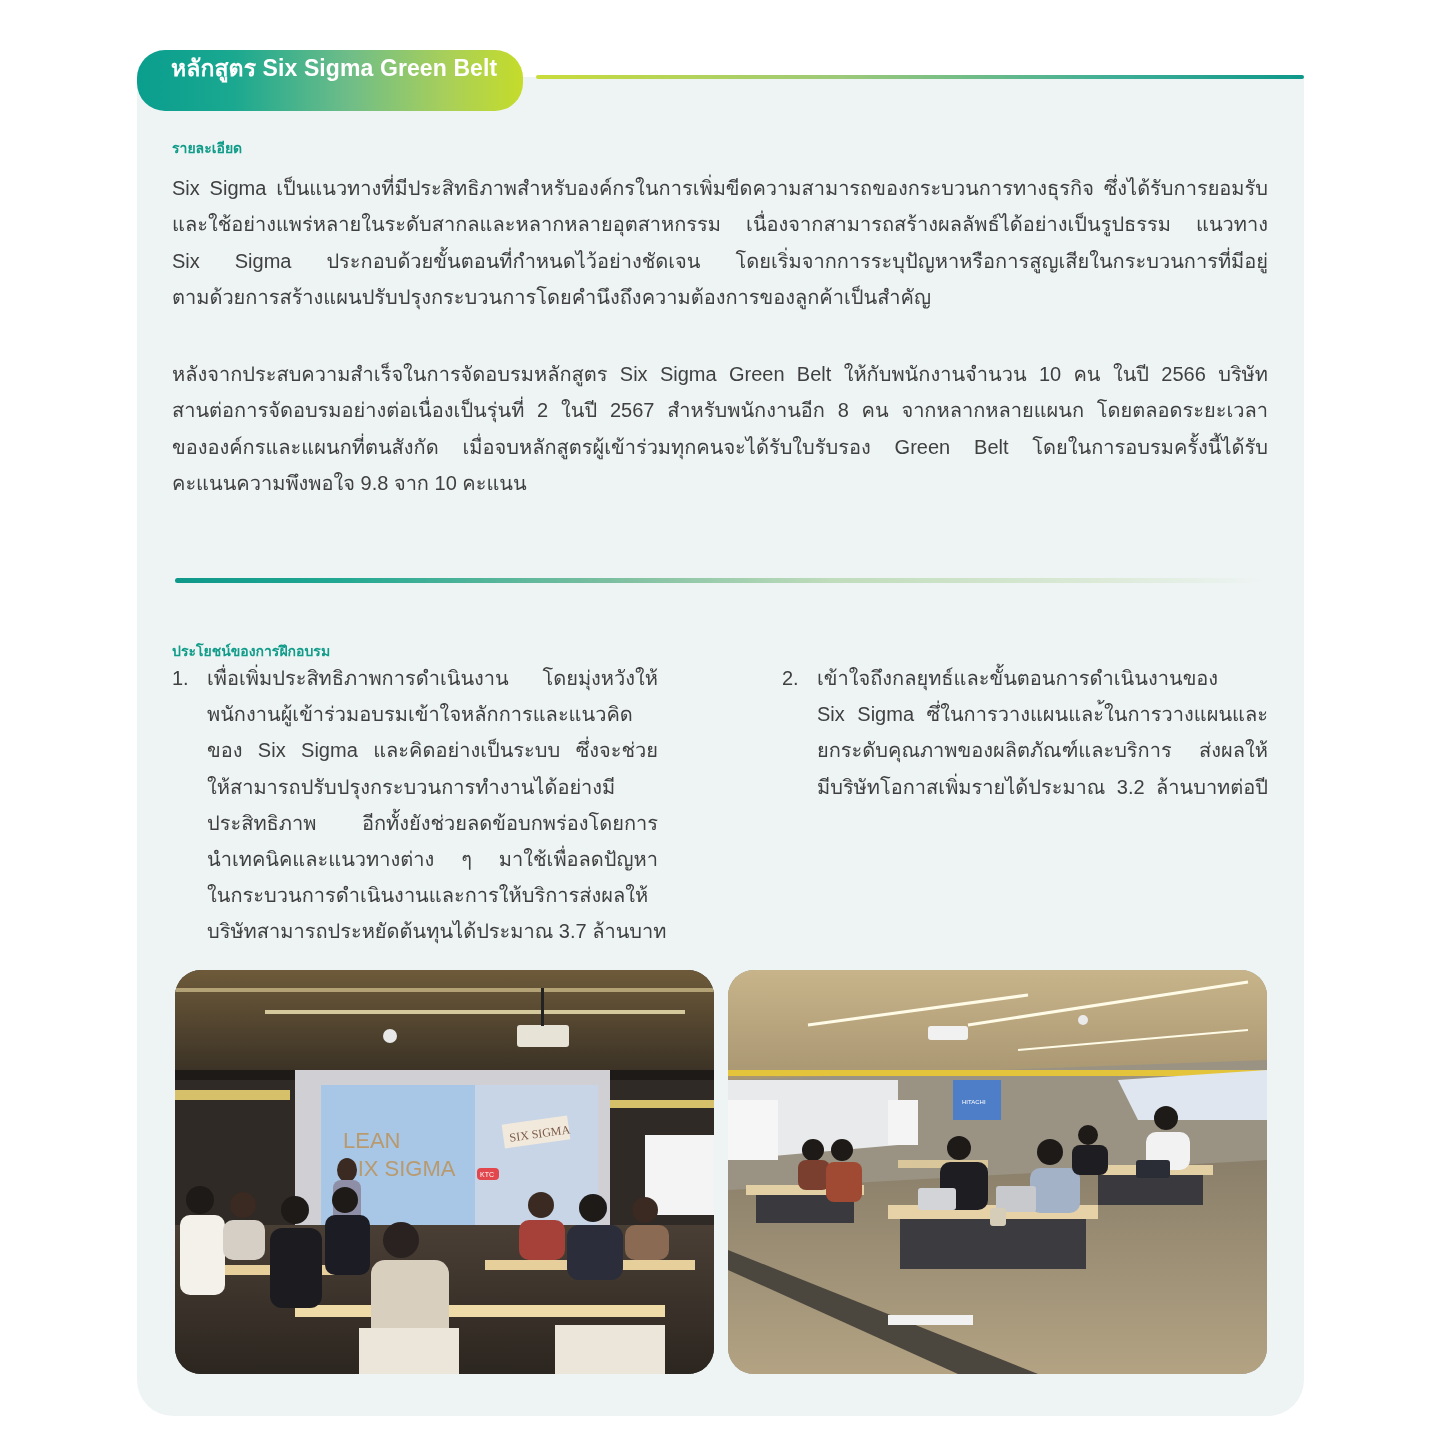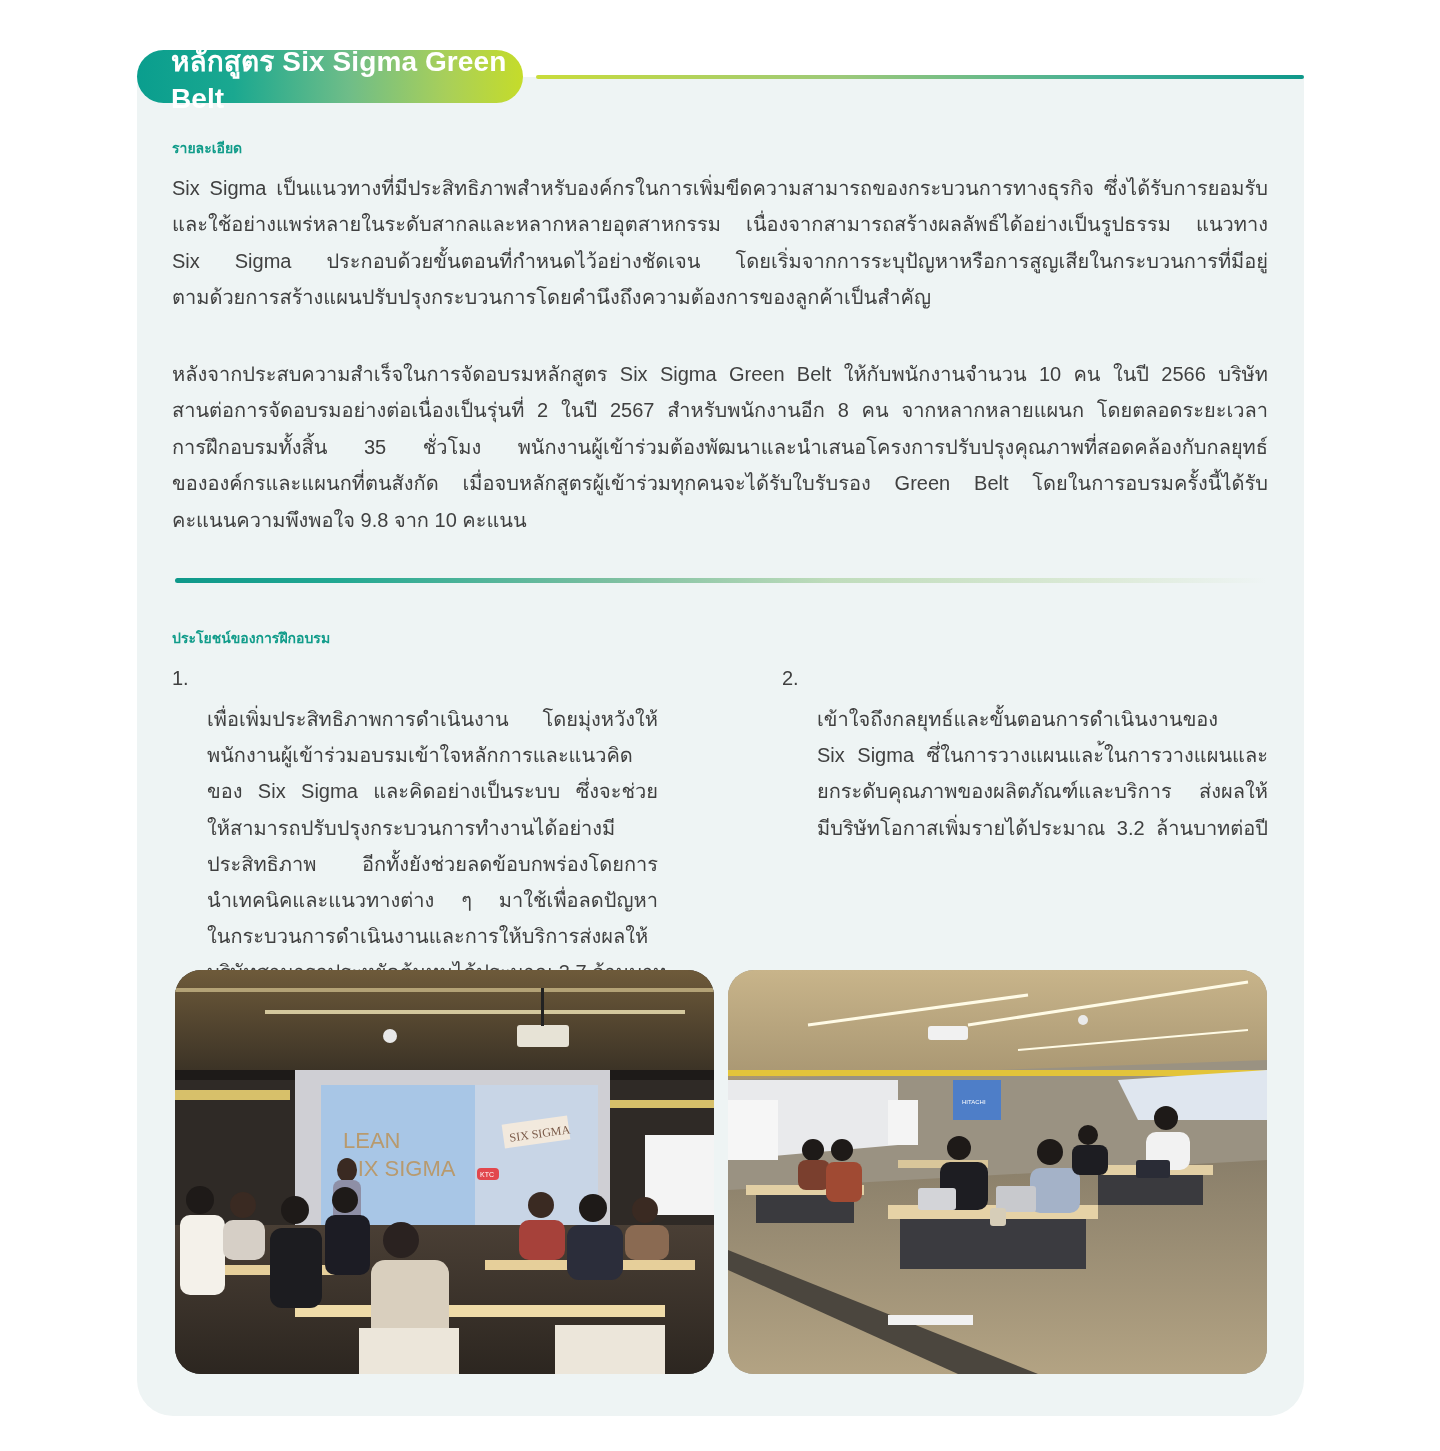--- a/index.html
+++ b/index.html
@@ -4,25 +4,25 @@
   <style>
     * { box-sizing: border-box; margin: 0; padding: 0; }
     html, body { width: 1440px; height: 1451px; background: #ffffff; }
     body { position: relative; font-family: "Liberation Sans", "DejaVu Sans", sans-serif; color: #3a3a3a; overflow: hidden; }
 
     .card {
       position: absolute; left: 137px; top: 77px; width: 1167px; height: 1339px;
       background: #eef4f4; border-radius: 0 0 36px 36px;
     }
     .title-pill {
-      position: absolute; left: 137px; top: 50px; width: 386px; height: 53px;
+      position: absolute; left: 137px; top: 50px; width: 386px; height: 61px;
       border-radius: 28px;
       background: linear-gradient(90deg, #0a9e8e 0%, #1aa890 25%, #6fbd88 55%, #a8cf5a 80%, #c5dc2a 100%);
-      display: flex; align-items: center; padding-left: 34px;
-      color: #ffffff; font-size: 28px; font-weight: bold; letter-spacing: 0.1px;
+      display: flex; padding-left: 34px;
+      color: #ffffff; font-size: 23px; font-weight: bold; letter-spacing: 0.1px;
       z-index: 2;
     }
     .top-line {
       position: absolute; left: 536px; top: 75px; width: 768px; height: 4px;
       background: linear-gradient(90deg, #c9dc3a 0%, #9cc97a 40%, #3fae96 75%, #0e988a 100%);
       border-radius: 2px; z-index: 2;
     }
 
     .section-title {
       position: absolute; color: #119c8a; font-weight: bold; font-size: 14px;
@@ -35,21 +35,21 @@
     .para .line { display: block; white-space: nowrap; text-align-last: justify; text-align: justify; }
     .para .line.last { text-align-last: left; }
 
     .divider {
       position: absolute; left: 175px; top: 578px; width: 1092px; height: 5px; border-radius: 3px;
       background: linear-gradient(90deg, #0e988a 0%, #22a892 15%, #7cbfa0 40%, #bfdcbb 60%, #dcead7 85%, rgba(238,244,244,0) 100%);
     }
 
     .list-item { position: absolute; font-size: 20px; line-height: 36.2px; color: #404040; }
     .list-item .num { position: absolute; left: 0; top: 0; }
-    .list-item .body { position: absolute; left: 35px; top: 0; margin-top: 41px; }
+    .list-item .body { position: absolute; left: 35px; top: 0; }
     .list-item .body .line { display: block; white-space: nowrap; text-align: justify; text-align-last: justify; }
 
     .photo {
       position: absolute; top: 970px; height: 404px; border-radius: 26px; overflow: hidden;
     }
     .photo svg { display: block; width: 100%; height: 100%; }
   </style>
 </head>
 <body>
 
@@ -65,28 +65,27 @@
 <div class="para" style="top:170px;">
   <span class="line">Six Sigma เป็นแนวทางที่มีประสิทธิภาพสำหรับองค์กรในการเพิ่มขีดความสามารถของกระบวนการทางธุรกิจ ซึ่งได้รับการยอมรับ</span>
   <span class="line">และใช้อย่างแพร่หลายในระดับสากลและหลากหลายอุตสาหกรรม เนื่องจากสามารถสร้างผลลัพธ์ได้อย่างเป็นรูปธรรม แนวทาง</span>
   <span class="line">Six Sigma ประกอบด้วยขั้นตอนที่กำหนดไว้อย่างชัดเจน โดยเริ่มจากการระบุปัญหาหรือการสูญเสียในกระบวนการที่มีอยู่</span>
   <span class="line last">ตามด้วยการสร้างแผนปรับปรุงกระบวนการโดยคำนึงถึงความต้องการของลูกค้าเป็นสำคัญ</span>
 </div>
 
 <div class="para" style="top:356px;">
   <span class="line">หลังจากประสบความสำเร็จในการจัดอบรมหลักสูตร Six Sigma Green Belt ให้กับพนักงานจำนวน 10 คน ในปี 2566 บริษัท</span>
   <span class="line">สานต่อการจัดอบรมอย่างต่อเนื่องเป็นรุ่นที่ 2 ในปี 2567 สำหรับพนักงานอีก 8 คน จากหลากหลายแผนก โดยตลอดระยะเวลา</span>
-  <span class="line">การฝึกอบรมทั้งสิ้น 35 ชั่วโมง พนักงานผู้เข้าร่วมต้องพัฒนาและนำเสนอโครงการปรับปรุงคุณภาพที่สอดคล้องกับกลยุทธ์</span>
   <span class="line">ขององค์กรและแผนกที่ตนสังกัด เมื่อจบหลักสูตรผู้เข้าร่วมทุกคนจะได้รับใบรับรอง Green Belt โดยในการอบรมครั้งนี้ได้รับ</span>
   <span class="line last">คะแนนความพึงพอใจ 9.8 จาก 10 คะแนน</span>
 </div>
 
 <div class="divider"></div>
 
-<div class="section-title" style="left:172px; top:627px;text-align:center;">ประโยชน์ของการฝึกอบรม</div>
+<div class="section-title" style="left:172px; top:640px;text-align:center;">ประโยชน์ของการฝึกอบรม</div>
 
 <div class="list-item" style="left:172px; top:660px; width:486px; height:292px;">
   <span class="num">1.</span>
   <div class="body" style="width:451px;">
     <span class="line">เพื่อเพิ่มประสิทธิภาพการดำเนินงาน โดยมุ่งหวังให้</span>
     <span class="line">พนักงานผู้เข้าร่วมอบรมเข้าใจหลักการและแนวคิด</span>
     <span class="line">ของ Six Sigma และคิดอย่างเป็นระบบ ซึ่งจะช่วย</span>
     <span class="line">ให้สามารถปรับปรุงกระบวนการทำงานได้อย่างมี</span>
     <span class="line">ประสิทธิภาพ อีกทั้งยังช่วยลดข้อบกพร่องโดยการ</span>
     <span class="line">นำเทคนิคและแนวทางต่าง ๆ มาใช้เพื่อลดปัญหา</span>

